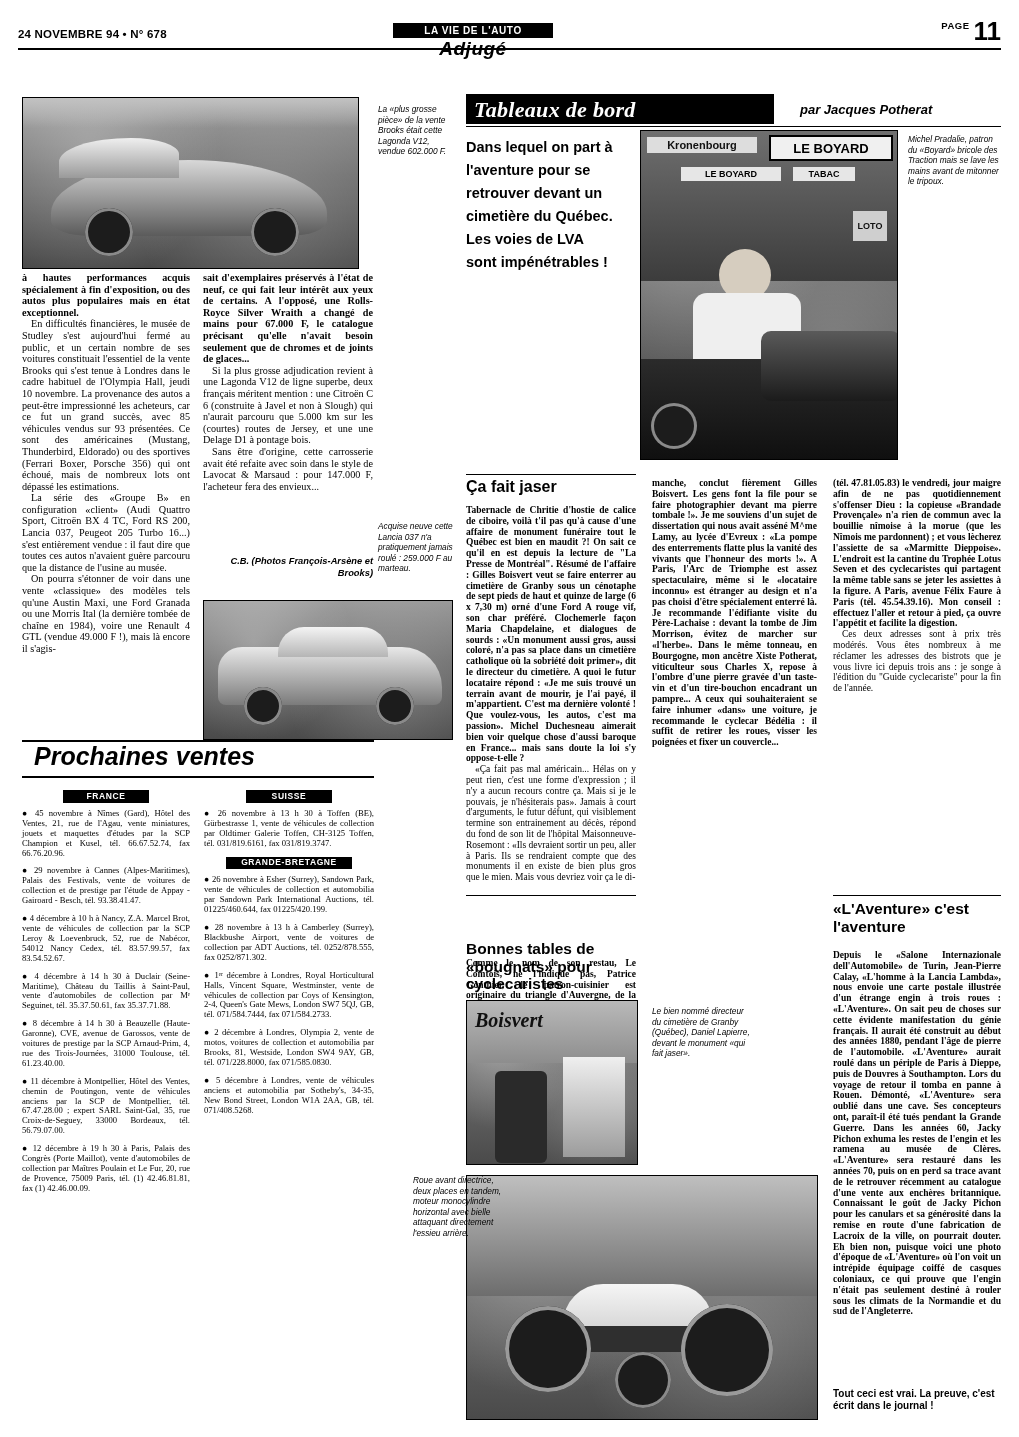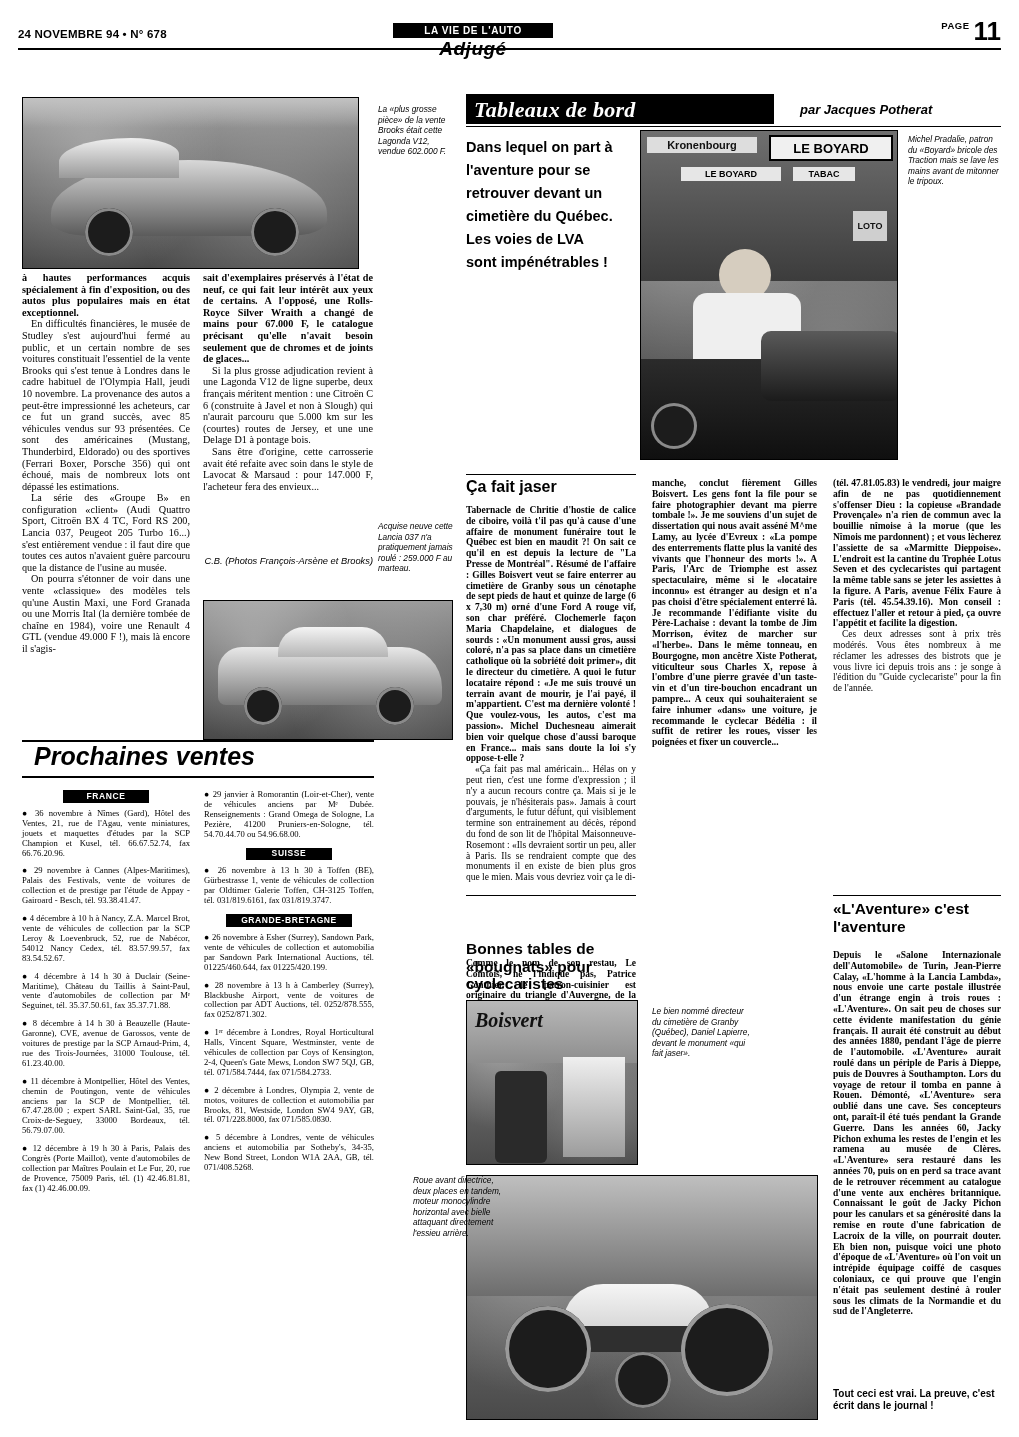--- a/index.html
+++ b/index.html
@@ -32,21 +32,21 @@
   .tdb-rule{position:absolute;left:466px;top:126px;width:535px;height:1px;background:#000;}
 
   .tdb-lede{position:absolute;left:466px;top:136px;width:152px;font-family:"Liberation Sans",sans-serif;font-weight:bold;font-size:14.5px;line-height:23px;}
 
   #boyard{left:640px;top:130px;width:258px;height:330px;}
   #boyard-cap{left:908px;top:134px;width:92px;}
 
   
   #col1{left:22px;top:272px;width:168px;}
   #col2{left:203px;top:272px;width:170px;}
-  #cb{position:absolute;left:203px;top:556px;width:170px;text-align:right;font-family:"Liberation Sans",sans-serif;font-weight:normal;font-size:9.3px;line-height:11.5px;font-style:italic;}
+  #cb{position:absolute;left:203px;top:556px;width:170px;text-align:right;font-family:"Liberation Sans",sans-serif;font-weight:bold;font-size:9.3px;line-height:11.5px;font-style:italic;}
   #lancia-cap{left:378px;top:521px;width:82px;}
   #lancia{left:203px;top:600px;width:250px;height:140px;}
 
   
   .h-jaser{position:absolute;left:466px;top:478px;font-family:"Liberation Sans",sans-serif;font-weight:bold;font-size:16px;}
   .jaser-rule{position:absolute;left:466px;top:474px;width:170px;height:1px;background:#000;}
   #jcol1{left:466px;top:505px;width:170px;font-size:9.5px;line-height:10.8px;}
   #jcol2{left:652px;top:478px;width:165px;font-size:9.5px;line-height:10.8px;}
   #jcol3{left:833px;top:478px;width:168px;font-size:9.5px;line-height:10.8px;}
 
@@ -177,31 +177,30 @@
     <p class="noind">(tél. 47.81.05.83) le vendredi, jour maigre afin de ne pas quotidiennement s'offenser Dieu : la copieuse «Brandade Provençale» n'a rien de commun avec la bouillie nîmoise à la morue (que les Nîmois me pardonnent) ; et vous lècherez l'assiette de sa «Marmitte Dieppoise». L'endroit est la cantine du Trophée Lotus Seven et des cyclecaristes qui partagent la même table sans se jeter les assiettes à la figure. A Paris, avenue Félix Faure à Paris (tél. 45.54.39.16). Mon conseil : effectuez l'aller et retour à pied, ça ouvre l'appétit et facilite la digestion.</p>
     <p>Ces deux adresses sont à prix très modérés. Vous êtes nombreux à me réclamer les adresses des bistrots que je vous livre ici depuis trois ans : je songe à l'édition du "Guide cyclecariste" pour la fin de l'année.</p>
   </div>
 
   <div class="pv-rule-top"></div>
   <div class="pv-title">Prochaines ventes</div>
   <div class="pv-rule-bot"></div>
 
   <div class="pv-col" id="pvA">
     <span class="country">FRANCE</span>
-    <p class="pv-item">● 36 novembre à Nîmes (Gard), Hôtel des Ventes, 21, rue de l'Agau, vente miniatures, jouets et maquettes d'études par la SCP Champion et Kusel, tél. 66.67.52.74, fax 66.76.20.96.</p>
+    <p class="pv-item">● 45 novembre à Nîmes (Gard), Hôtel des Ventes, 21, rue de l'Agau, vente miniatures, jouets et maquettes d'études par la SCP Champion et Kusel, tél. 66.67.52.74, fax 66.76.20.96.</p>
     <p class="pv-item">● 29 novembre à Cannes (Alpes-Maritimes), Palais des Festivals, vente de voitures de collection et de prestige par l'étude de Appay - Gairoard - Besch, tél. 93.38.41.47.</p>
     <p class="pv-item">● 4 décembre à 10 h à Nancy, Z.A. Marcel Brot, vente de véhicules de collection par la SCP Leroy &amp; Loevenbruck, 52, rue de Nabécor, 54012 Nancy Cedex, tél. 83.57.99.57, fax 83.54.52.67.</p>
     <p class="pv-item">● 4 décembre à 14 h 30 à Duclair (Seine-Maritime), Château du Taillis à Saint-Paul, vente d'automobiles de collection par Mᵉ Seguinet, tél. 35.37.50.61, fax 35.37.71.88.</p>
     <p class="pv-item">● 8 décembre à 14 h 30 à Beauzelle (Haute-Garonne), CVE, avenue de Garossos, vente de voitures de prestige par la SCP Arnaud-Prim, 4, rue des Trois-Journées, 31000 Toulouse, tél. 61.23.40.00.</p>
     <p class="pv-item">● 11 décembre à Montpellier, Hôtel des Ventes, chemin de Poutingon, vente de véhicules anciens par la SCP de Montpellier, tél. 67.47.28.00 ; expert SARL Saint-Gal, 35, rue Croix-de-Seguey, 33000 Bordeaux, tél. 56.79.07.00.</p>
     <p class="pv-item">● 12 décembre à 19 h 30 à Paris, Palais des Congrès (Porte Maillot), vente d'automobiles de collection par Maîtres Poulain et Le Fur, 20, rue de Provence, 75009 Paris, tél. (1) 42.46.81.81, fax (1) 42.46.00.09.</p>
   </div>
 
   <div class="pv-col" id="pvB">
-    <p class="pv-item">● 29 janvier à Romorantin (Loir-et-Cher), vente de véhicules anciens par Mᵉ Dubée. Renseignements : Grand Omega de Sologne, La Pezière, 41200 Pruniers-en-Sologne, tél. 54.70.44.70 ou 54.96.68.00.</p>
     <span class="country">SUISSE</span>
     <p class="pv-item">● 26 novembre à 13 h 30 à Toffen (BE), Gürbestrasse 1, vente de véhicules de collection par Oldtimer Galerie Toffen, CH-3125 Toffen, tél. 031/819.6161, fax 031/819.3747.</p>
     <span class="country" style="width:126px;">GRANDE-BRETAGNE</span>
     <p class="pv-item">● 26 novembre à Esher (Surrey), Sandown Park, vente de véhicules de collection et automobilia par Sandown Park International Auctions, tél. 01225/460.644, fax 01225/420.199.</p>
     <p class="pv-item">● 28 novembre à 13 h à Camberley (Surrey), Blackbushe Airport, vente de voitures de collection par ADT Auctions, tél. 0252/878.555, fax 0252/871.302.</p>
     <p class="pv-item">● 1ᵉʳ décembre à Londres, Royal Horticultural Halls, Vincent Square, Westminster, vente de véhicules de collection par Coys of Kensington, 2-4, Queen's Gate Mews, London SW7 5QJ, GB, tél. 071/584.7444, fax 071/584.2733.</p>
     <p class="pv-item">● 2 décembre à Londres, Olympia 2, vente de motos, voitures de collection et automobilia par Brooks, 81, Westside, London SW4 9AY, GB, tél. 071/228.8000, fax 071/585.0830.</p>
     <p class="pv-item">● 5 décembre à Londres, vente de véhicules anciens et automobilia par Sotheby's, 34-35, New Bond Street, London W1A 2AA, GB, tél. 071/408.5268.</p>
   </div>
 

